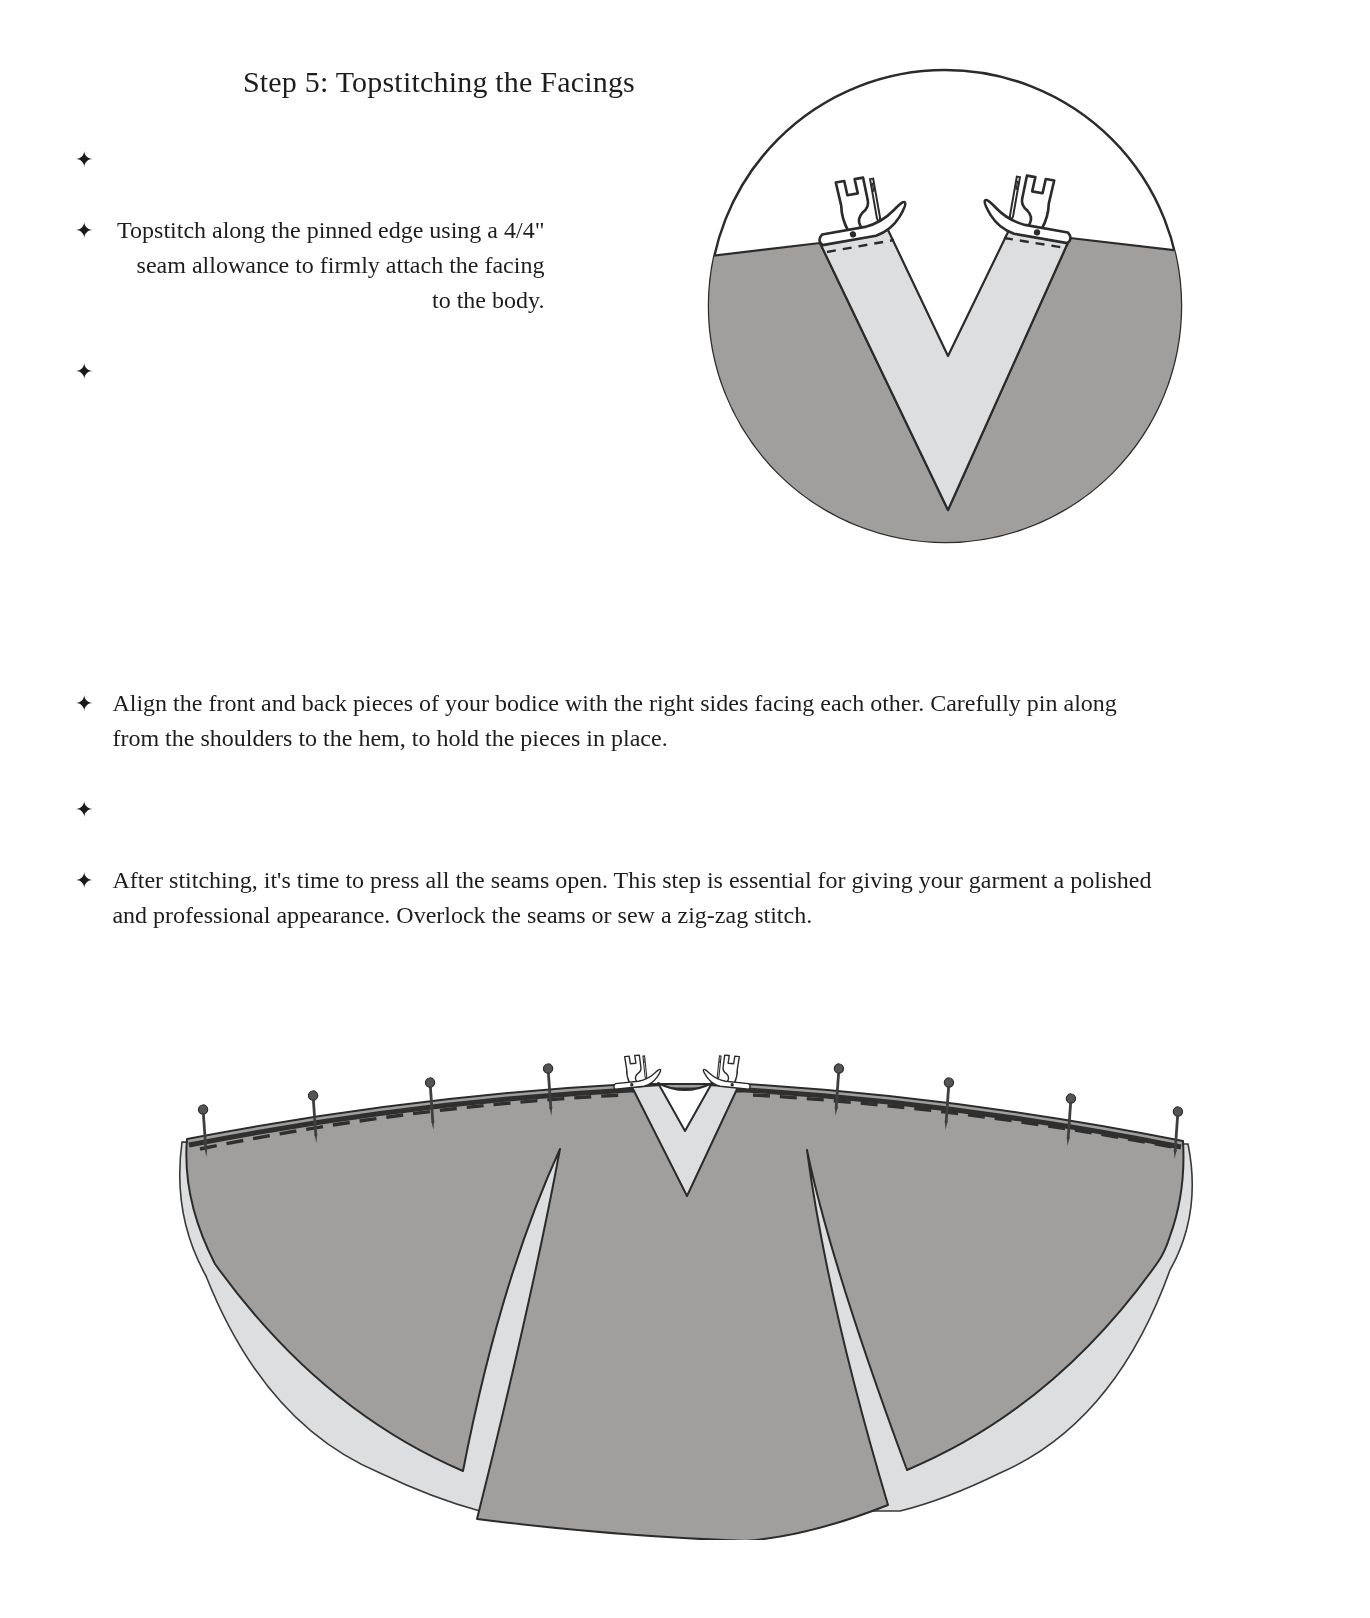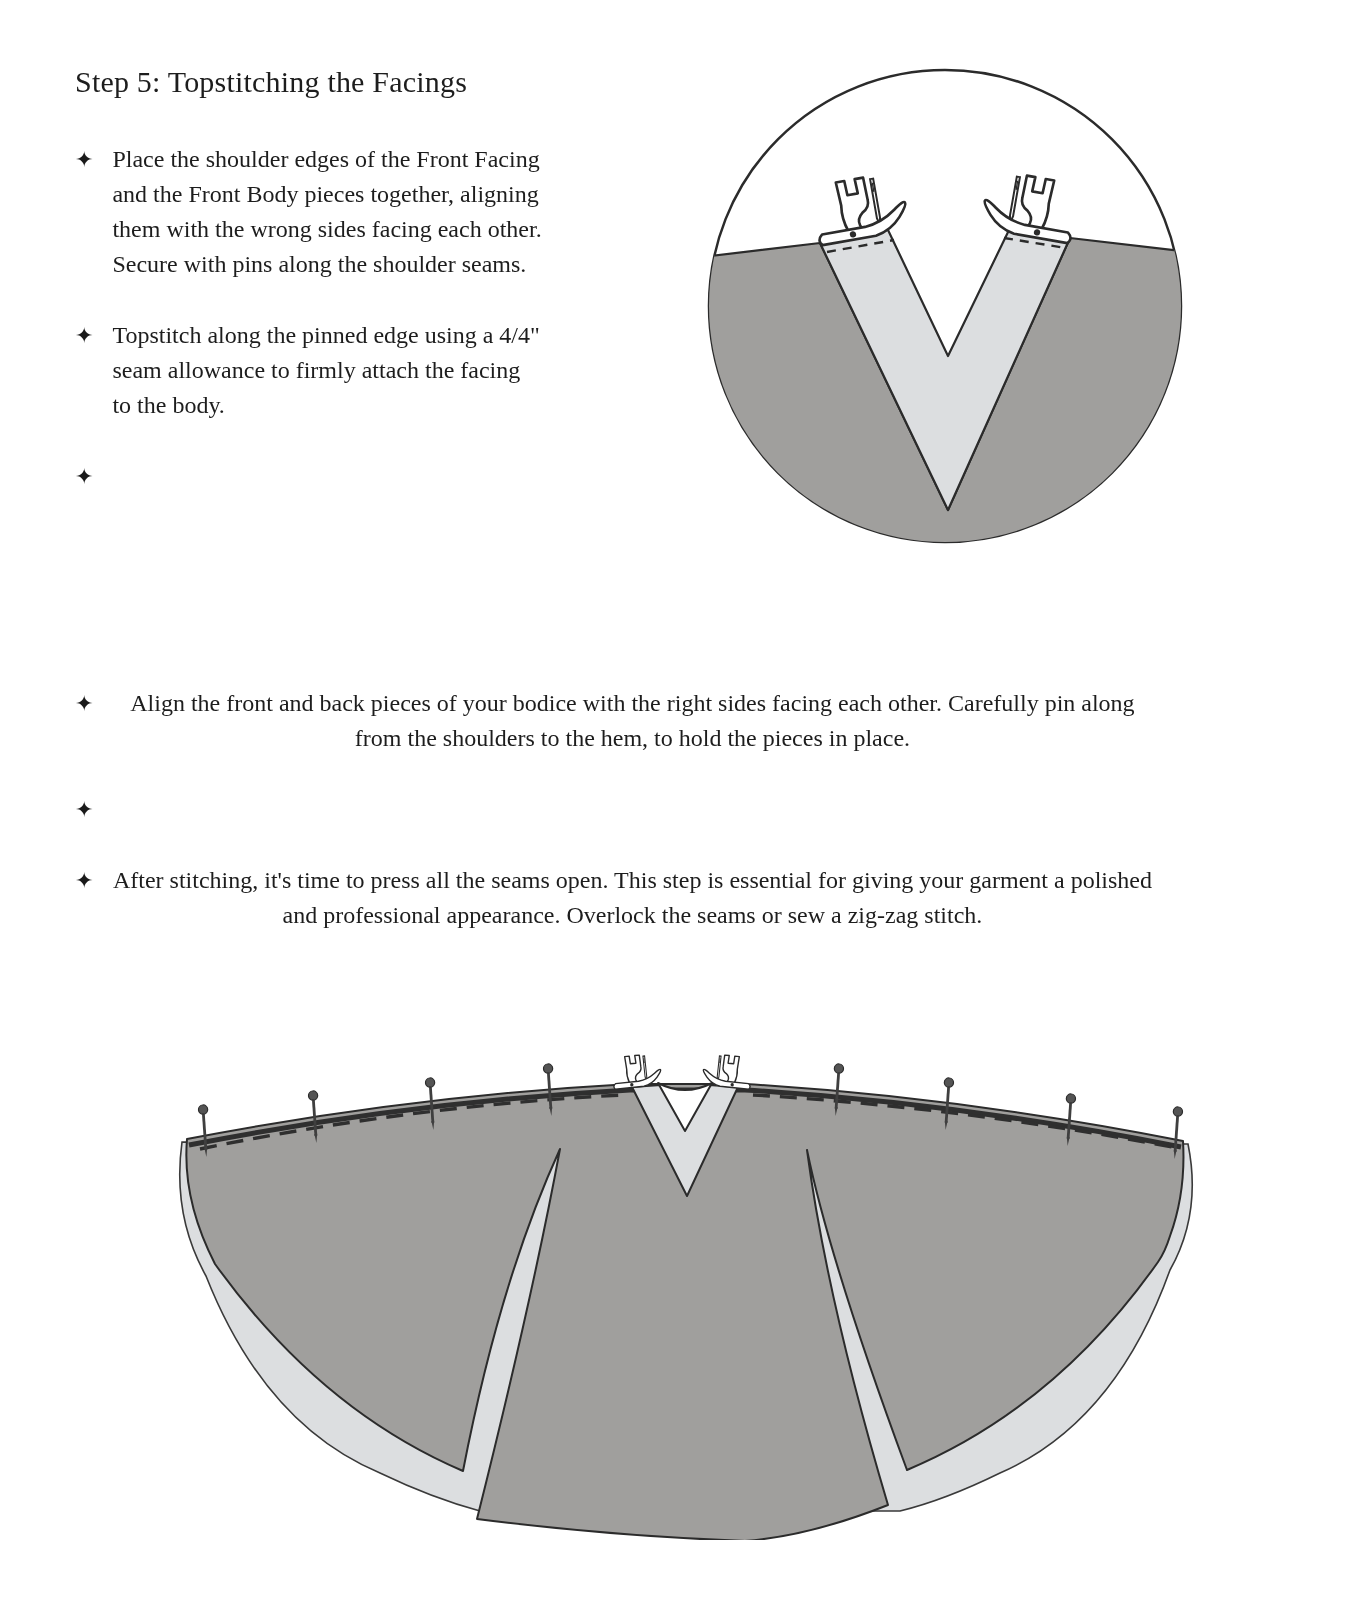--- a/index.html
+++ b/index.html
@@ -12,37 +12,36 @@
   *{margin:0;padding:0;box-sizing:border-box;}
   html,body{width:1370px;height:1618px;background:var(--page-bg);overflow:hidden;}
   body{font-family:"Liberation Serif", serif;color:var(--ink);position:relative;}
   .abs{position:absolute;}
   h2.step-title{font-size:30px;font-weight:400;letter-spacing:.2px;line-height:36px;}
   .bullets{margin-top:6px;}
   .bullet{display:flex;gap:19px;margin-top:36px;font-size:24px;line-height:35px;}
   .bullet:first-child{margin-top:42px;}
   .bullet .star{font-family:"DejaVu Sans", sans-serif;font-size:22px;line-height:34px;color:#1a1a1a;flex:0 0 auto;padding-top:1px;}
   .bullet .bullet-text{flex:0 1 auto;}
-  #step5-block{left:75px;top:64px;width:560px;}
+  #step5-block{left:75px;top:64px;width:560px;text-align:right;}
   #step5-block .bullet-text{max-width:432px;}
   #step6-block{left:75px;top:644px;width:1180px;}
-  #step6-block .bullet-text{max-width:1040px;text-align:center;}
+  #step6-block .bullet-text{max-width:1040px;}
   #circle-illus{left:680px;top:58px;width:520px;height:500px;}
   #garment-illus{left:170px;top:1000px;width:1090px;height:540px;}
   svg{display:block;}
 </style>
 </head>
 <body>
 
 <section id="step5-block" class="abs">
   <h2 class="step-title">Step 5: Topstitching the Facings</h2>
   <div class="bullets">
     <div class="bullet">
       <span class="star">✦</span>
-      <div class="bullet-text">Place the shoulder edges of the Front Facing and the Front Body pieces together, aligning them with the wrong sides facing each other. Secure with pins along the shoulder seams.</div>
     </div>
     <div class="bullet">
       <span class="star">✦</span>
       <div class="bullet-text">Topstitch along the pinned edge using a 4/4" seam allowance to firmly attach the facing to the body.</div>
     </div>
     <div class="bullet">
       <span class="star">✦</span>
     </div>
   </div>
 </section>

